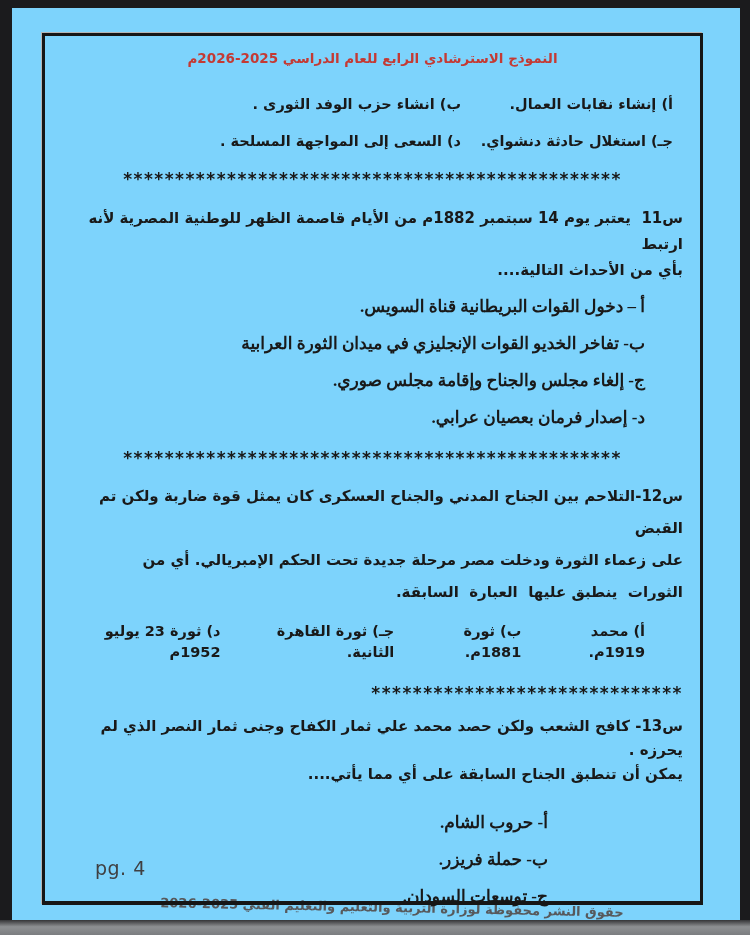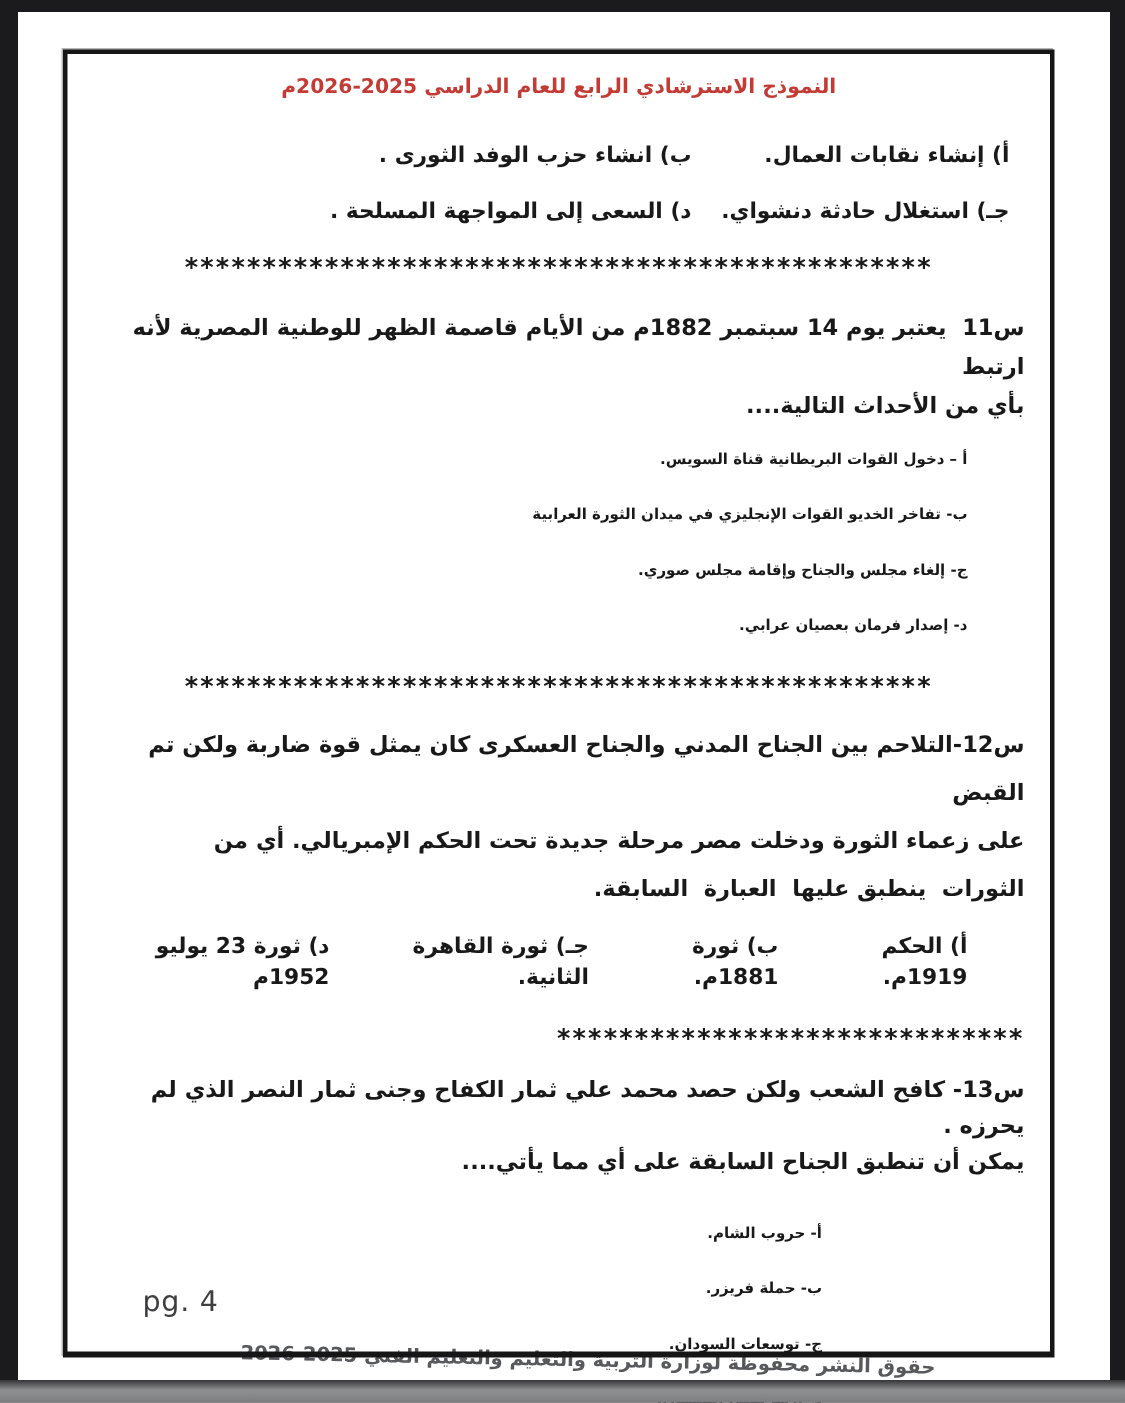--- a/index.html
+++ b/index.html
@@ -4,21 +4,21 @@
 <style>
   html,body{margin:0;padding:0;}
   body{
     width:750px;height:935px;position:relative;overflow:hidden;
     background:#1b1b1d;
     font-family:"DejaVu Sans",sans-serif;
   }
   
   .page{
     position:absolute;left:12px;top:8px;width:728px;height:914px;
-    background:#ffffff;
+    background:#7dd3fc;
   }
   .bottom-strip{
     position:absolute;left:0;bottom:0;width:750px;height:15px;
     background:linear-gradient(180deg,#353537 0%,#8e9092 45%,#7b7d80 100%);
     z-index:5;
   }
   
   .frame{
     position:absolute;left:30px;top:25px;width:661px;height:872px;
     border:3px solid #161616;border-bottom-width:4px;
@@ -49,22 +49,23 @@
   .qtext{
     font-size:15px;font-weight:bold;line-height:26px;
     white-space:pre-wrap;
   }
   .q11-text{margin-top:14px;}
   .q12-text{margin-top:10px;line-height:32px;}
   .q13-text{margin-top:9px;line-height:24px;}
   .opt-list{margin-top:13px;padding-right:38px;}
   .opt-list.deep{margin-top:26px;padding-right:135px;text-align:right;}
   .opt-line{
-    font-size:10px;font-weight:bold;line-height:21px;margin-bottom:16px;
+    font-size:17px;font-weight:bold;line-height:21px;margin-bottom:16px;
     white-space:pre-wrap;
+    font-family:Liberation Serif, serif;
   }
   .inline-opts{
     margin-top:13px;padding-right:38px;display:flex;direction:rtl;
     gap:17px;font-size:14.5px;font-weight:bold;line-height:21px;flex-wrap:nowrap;
   }
   .page-number{
     position:absolute;left:83px;top:849px;direction:ltr;
     font-size:19px;color:#3f3f41;letter-spacing:.5px;z-index:2;
   }
   .copyright{
@@ -102,21 +103,21 @@
       <div class="opt-line">د- إصدار فرمان بعصيان عرابي.</div>
     </div>
 
     <div class="divider d2">************************************************</div>
 
     <div class="qtext q12-text">س12-التلاحم بين الجناح المدني والجناح العسكرى كان يمثل قوة ضاربة ولكن تم القبض
 على زعماء الثورة ودخلت مصر مرحلة جديدة تحت الحكم الإمبريالي. أي من
 الثورات  ينطبق عليها  العبارة  السابقة.</div>
 
     <div class="inline-opts">
-      <span>أ) الحكم 1919م.</span>
+      <span>أ) محمد 1919م.</span>
       <span>ب) ثورة 1881م.</span>
       <span>جـ) ثورة القاهرة الثانية.</span>
       <span>د) ثورة 23 يوليو 1952م</span>
     </div>
 
     <div class="divider short">******************************</div>
 
     <div class="qtext q13-text">س13- كافح الشعب ولكن حصد محمد علي ثمار الكفاح وجنى ثمار النصر الذي لم يحرزه .
 يمكن أن تنطبق الجناح السابقة على أي مما يأتي....</div>
 

